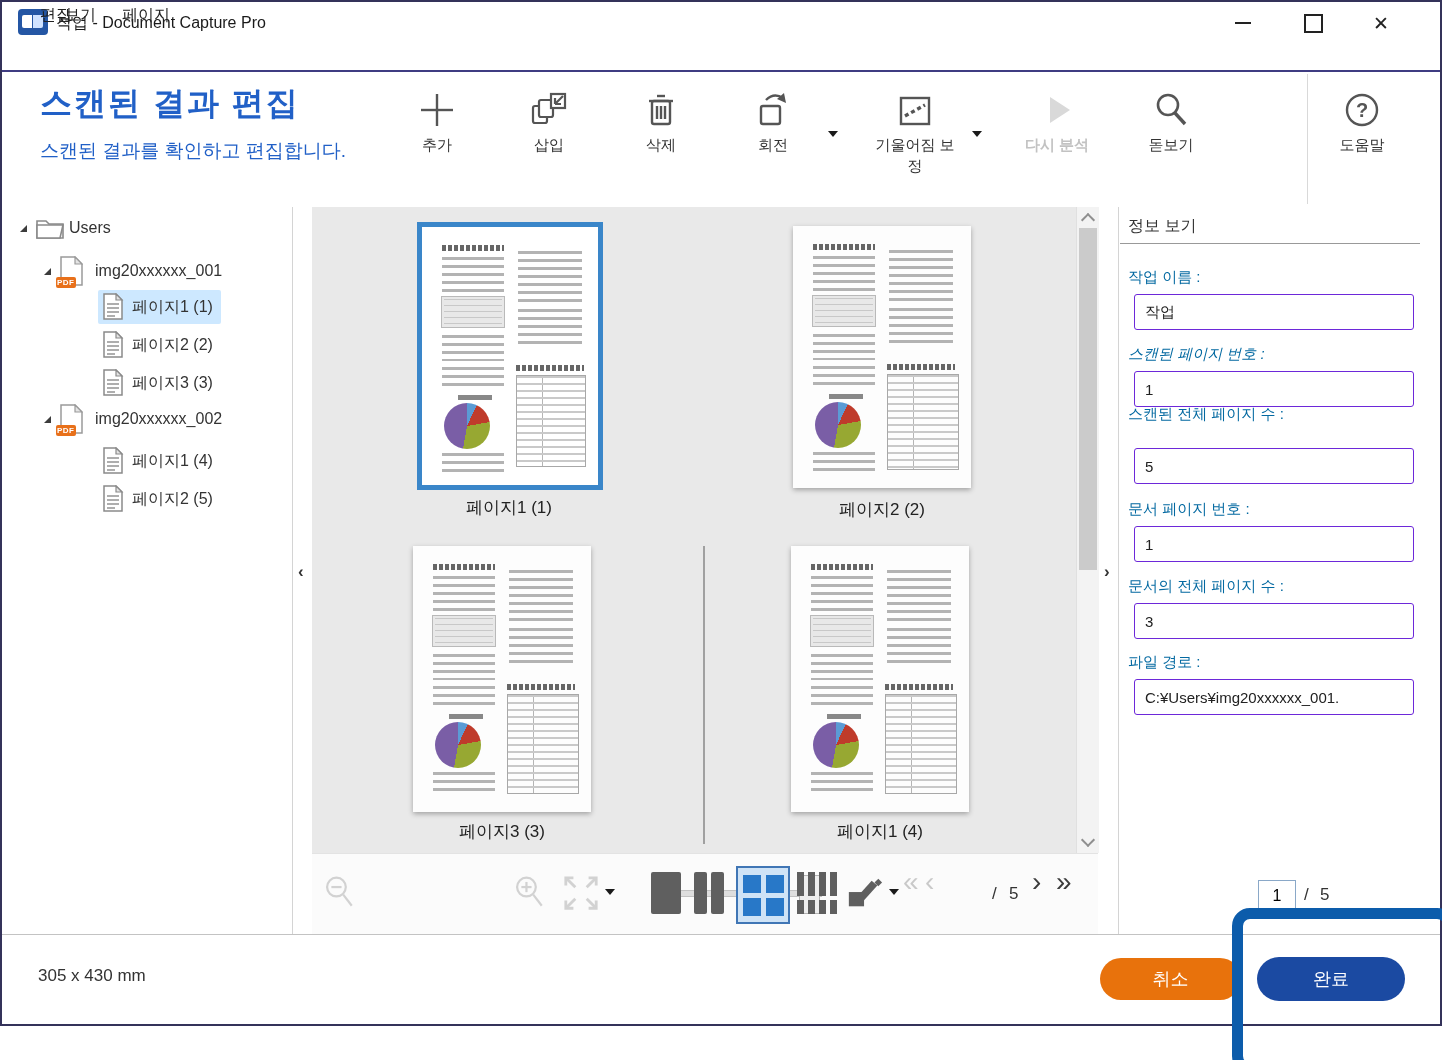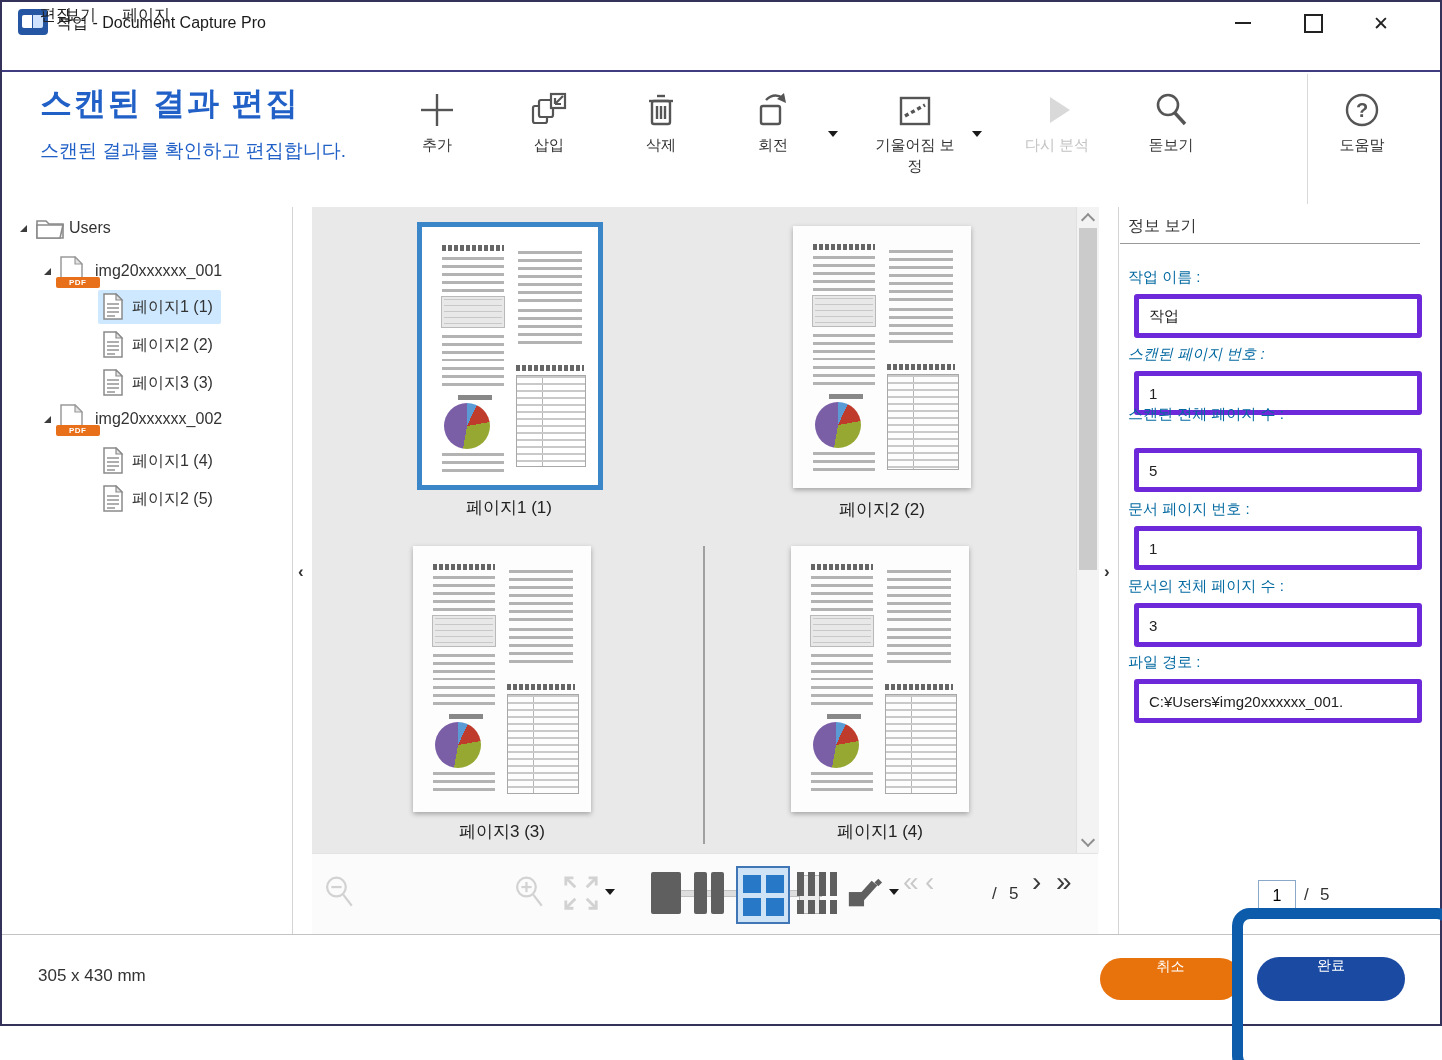--- a/index.html
+++ b/index.html
@@ -22,21 +22,21 @@
   .tbtn{position:absolute;top:90px;width:96px;text-align:center;cursor:default;}
   .tbtn .lbl{margin-top:4px;font-size:15px;color:#333;line-height:1.4;}
   .tbtn.disabled .lbl{color:#c2c2c2;}
   .dd{position:absolute;width:0;height:0;border-left:5px solid transparent;border-right:5px solid transparent;border-top:6px solid #1a1a1a;}
   .vsep{position:absolute;top:74px;width:1px;height:130px;background:#d9d9d9;}
   
   .tree-row{position:absolute;display:flex;align-items:center;font-size:16px;color:#333;}
   .tri{width:0;height:0;border-left:7px solid transparent;border-bottom:7px solid #3c3c3c;margin-right:8px;}
   .hl{display:flex;align-items:center;padding:3px 8px 3px 4px;border-radius:2px;}
   .hl.sel{background:#cde8ff;}
-  .badge-pdf{position:absolute;left:-3px;bottom:-2px;background:#e8701a;color:#fff;font-size:8px;font-weight:bold;padding:1px 13px;border-radius:2px;letter-spacing:.5px;}
+  .badge-pdf{position:absolute;left:-3px;bottom:-2px;background:#e8701a;color:#fff;font-size:8px;font-weight:bold;padding:1px 1px;border-radius:2px;letter-spacing:.5px;}
   .panel-sep{position:absolute;top:207px;width:1px;height:727px;background:#d4d4d4;}
   .collapse{position:absolute;top:562px;font-size:17px;font-weight:bold;color:#333;}
   
   .thumb-panel{position:absolute;left:312px;top:207px;width:764px;height:646px;background:#e9e9e9;}
   .vscroll{position:absolute;left:1076px;top:207px;width:22px;height:646px;background:#f3f3f3;border-left:1px solid #e0e0e0;}
   .vthumb{position:absolute;left:2px;top:21px;width:18px;height:342px;background:#cbcbcb;}
   .chev{position:absolute;left:6px;width:8px;height:8px;border-right:2px solid #8f8f8f;border-bottom:2px solid #8f8f8f;}
   .chev.up{top:8px;transform:rotate(-135deg);}
   .chev.down{bottom:8px;transform:rotate(45deg);}
   .thumb{position:absolute;background:#fdfdfd;box-shadow:0 2px 5px rgba(0,0,0,.3);}
@@ -81,25 +81,25 @@
     background-image:repeating-linear-gradient(90deg,#5f5f5f 0 7px,rgba(0,0,0,0) 7px 11px),repeating-linear-gradient(90deg,#5f5f5f 0 7px,rgba(0,0,0,0) 7px 11px);
     background-position:0 0,0 28px;background-size:40px 24px,40px 14px;}
   .navchev{position:absolute;top:14px;font-size:28px;line-height:1;}
   .nav-dim{color:#c9c9c9;} .nav-dark{color:#3c3c3c;}
   .pageno-input{position:absolute;left:946px;top:26px;width:36px;height:29px;border:1px solid #8aa8c8;text-align:center;font-size:16px;font-family:inherit;padding:0;}
   .pagesep,.pagetotal{position:absolute;top:31px;font-size:17px;color:#333;}
   
   .info-title{position:absolute;left:1128px;top:216px;font-size:16px;color:#333;}
   .info-underline{position:absolute;left:1120px;top:243px;width:300px;height:1px;background:#999;}
   .fld-label{position:absolute;left:1128px;font-size:15px;color:#0369a1;}
-  .fld-input{position:absolute;left:1134px;width:258px;height:34px;border:5px solid #6d28d9;border-radius:3px;font-size:15px;font-family:inherit;padding:0 10px;color:#222;background:#fff;}
+  .fld-input{position:absolute;left:1134px;width:258px;height:34px;border:1px solid #6d28d9;border-radius:3px;font-size:15px;font-family:inherit;padding:0 10px;color:#222;background:#fff;}
   
   .statusline{position:absolute;left:2px;top:934px;width:1438px;height:1px;background:#c3c3c3;}
   .status-text{position:absolute;left:38px;top:966px;font-size:17px;color:#333;}
-  .btn{position:absolute;display:flex;align-items:flex-start;justify-content:center;color:#fff;font-size:14px;cursor:default;}
+  .btn{position:absolute;display:flex;align-items:center;justify-content:center;color:#fff;font-size:18px;cursor:default;}
   .btn-cancel{left:1100px;top:958px;width:141px;height:42px;background:#e8720c;border-radius:21px;}
   .btn-done{left:1257px;top:957px;width:148px;height:44px;background:#1b4aa2;border-radius:22px;z-index:60;}
   .annotation{position:absolute;left:1232px;top:908px;width:201px;height:144px;border:11px solid #0c5cab;border-radius:18px;z-index:50;}
   svg{display:block;margin:0 auto;}
 </style>
 </head>
 <body>
 
 <div class="window"></div>
 
@@ -163,21 +163,21 @@
 </div>
 <div class="dd" style="left:828px;top:131px;"></div>
 <div class="tbtn" style="left:869px;width:92px;">
   <svg width="40" height="40" viewBox="0 0 40 40" stroke="#555" stroke-width="2.4" fill="none">
     <rect x="6" y="8" width="28" height="26"></rect>
     <line x1="10" y1="26" x2="30" y2="15" stroke-width="3.4" stroke-dasharray="4 3"></line>
     </svg>
   <div class="lbl">기울어짐 보정</div>
 </div>
 <div class="dd" style="left:972px;top:131px;"></div>
-<div class="tbtn disabled" style="left:1009px;">
+<div class="tbtn disabled" style="left:1009px;font-weight:bold;">
   <svg width="40" height="40" viewBox="0 0 40 40">
       <polygon points="13,7 33,20 13,33" fill="#d9d9d9"></polygon>
     </svg>
   <div class="lbl">다시 분석</div>
 </div>
 <div class="tbtn" style="left:1123px;">
   <svg width="40" height="40" viewBox="0 0 40 40" stroke="#555" stroke-width="2.6" fill="none">
     <circle cx="17" cy="15" r="10"></circle>
       <line x1="24" y1="23" x2="34" y2="34" stroke-width="3.4"></line>
     </svg>

